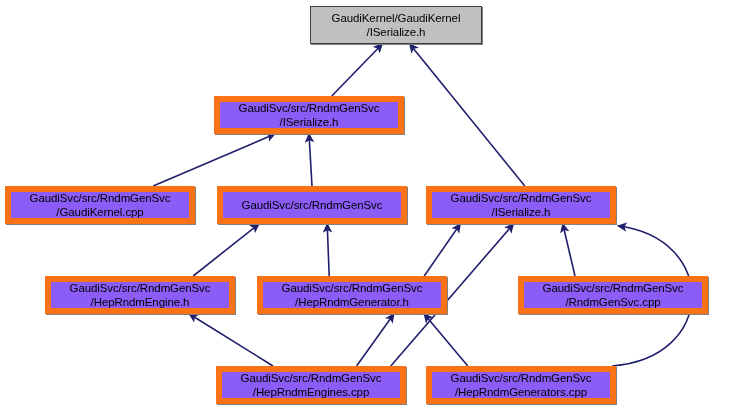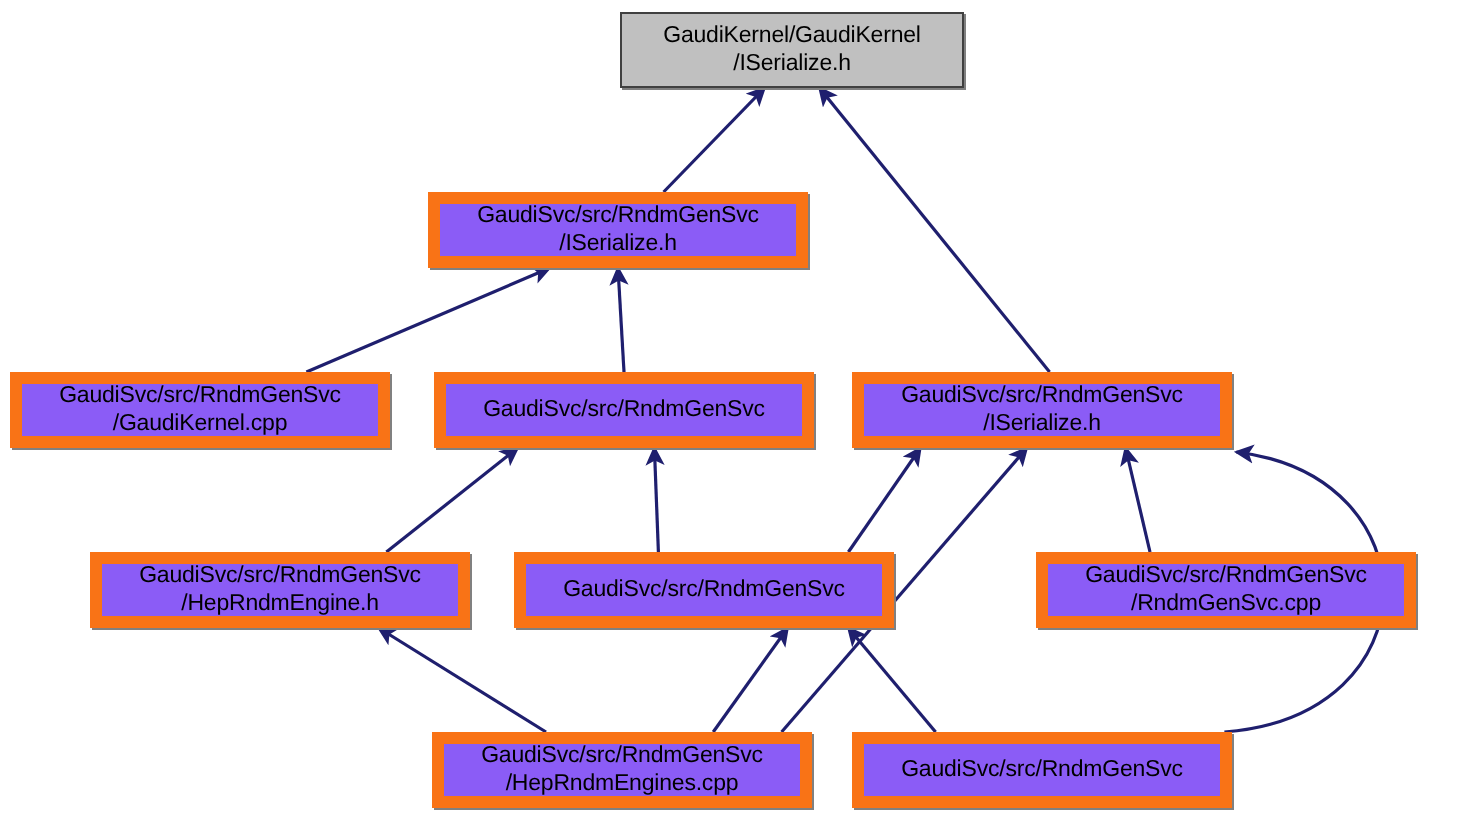--- a/index.html
+++ b/index.html
@@ -95,26 +95,28 @@
       <div class="node" style="left: 426px; top: 186px; width: 190px; height: 38px;">
         <span class="line1">GaudiSvc/src/RndmGenSvc</span>
         <span class="line2">/ISerialize.h</span>
       </div>
       <div class="node" style="left: 45px; top: 276px; width: 190px; height: 38px;">
         <span class="line1">GaudiSvc/src/RndmGenSvc</span>
         <span class="line2">/HepRndmEngine.h</span>
       </div>
       <div class="node" style="left: 257px; top: 276px; width: 190px; height: 38px;">
         <span class="line1">GaudiSvc/src/RndmGenSvc</span>
+        <span class="line2">/HepRndmGenerator.h</span>
       </div>
       <div class="node" style="left: 518px; top: 276px; width: 190px; height: 38px;">
         <span class="line1">GaudiSvc/src/RndmGenSvc</span>
         <span class="line2">/RndmGenSvc.cpp</span>
       </div>
       <div class="node" style="left: 216px; top: 366px; width: 190px; height: 38px;">
         <span class="line1">GaudiSvc/src/RndmGenSvc</span>
         <span class="line2">/HepRndmEngines.cpp</span>
       </div>
       <div class="node" style="left: 426px; top: 366px; width: 190px; height: 38px;">
         <span class="line1">GaudiSvc/src/RndmGenSvc</span>
+        <span class="line2">/HepRndmGenerators.cpp</span>
       </div>
     </div>
 </div>
 
 </body></html>

